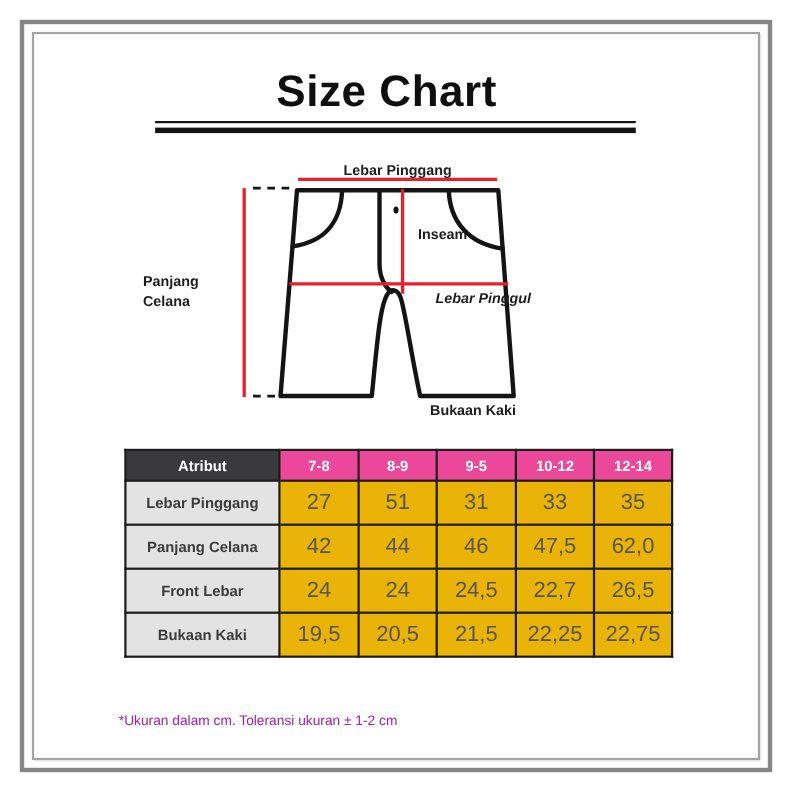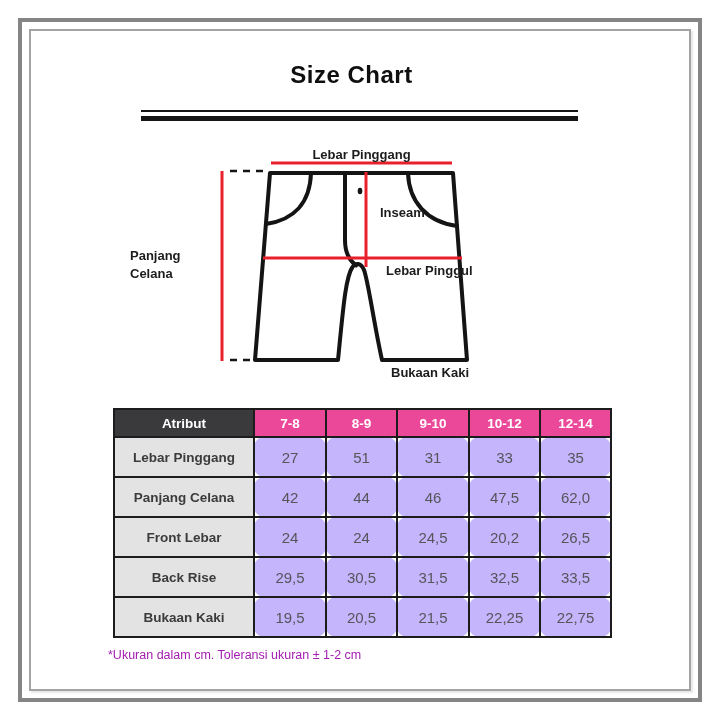--- a/index.html
+++ b/index.html
@@ -21,21 +21,21 @@
   .frame-inner {
     position: absolute; left: 29px; top: 29px; right: 29px; bottom: 29px;
     border: 2px solid #a3a3a3;
     box-shadow: 2px 2px 2px rgba(0,0,0,0.10);
   }
   
   .page-title {
     position: absolute; left: 0; right: 17px; top: 63px;
     margin: 0;
     text-align: center;
-    font-size: 24px; line-height: 1;
+    font-size: 40px; line-height: 1;
     font-weight: 700;
     color: #0f0f0f;
     letter-spacing: 0.5px;
   }
   .title-divider {
     position: absolute; left: 141px; top: 110px; width: 437px;
   }
   .rule-thin  { height: 2px; background: #141414; }
   .rule-thick { height: 5px; margin-top: 4px; background: #141414; }
 
@@ -45,21 +45,21 @@
   }
   .diagram svg { position: absolute; left: 0; top: 0; overflow: visible; }
   .diag-label {
     position: absolute;
     font-size: 13px; font-weight: 700; color: #1c1c1c;
     line-height: 1.1;
     white-space: nowrap;
   }
   .lbl-waist   { left: 130px; top: 0px;  width: 183px; text-align: center; }
   .lbl-inseam  { left: 240px; top: 58px; }
-  .lbl-hip     { left: 246px; top: 116px; }
+  .lbl-hip     { left: 256px; top: 116px; font-style: italic; }
   .lbl-leg     { left: 251px; top: 218px; }
   .lbl-length  { left: -10px; top: 99px; width: 84px; text-align: left;
                  white-space: pre-line; line-height: 1.35; }
 
   
   .size-table {
     position: absolute; left: 113px; top: 408px; width: 497px;
     border-collapse: collapse;
     table-layout: fixed;
   }
@@ -71,22 +71,22 @@
   }
   .size-table thead th { height: 26px; font-size: 13.5px; font-weight: 700; color: #ffffff; }
   .th-attr { background: #3a3a3c; }
   .th-size { background: #ec4899; }
   .size-table tbody td { height: 38px; }
   .td-rowlabel {
     background: #e3e3e3;
     font-weight: 700; font-size: 13.5px; color: #3b3b3d;
   }
   .td-value {
-    background: #c4b5fd;
-    font-weight: 400; font-size: 15px; color: #55555a; border-radius: 10px;
+    background: #eab308;
+    font-weight: 400; font-size: 20px; color: #55555a;
   }
 
   
   .footnote {
     position: absolute; left: 108px; top: 648px;
     font-size: 12.5px; color: #a21caf;
   }
 </style>
 </head>
 <body>
@@ -141,21 +141,21 @@
       <col style="width:71px">
       <col style="width:72px">
     <col style="width:71px">
       <col style="width:71px">
   </colgroup>
   <thead>
     <tr>
       <th class="th-attr">Atribut</th>
       <th class="th-size">7-8</th>
       <th class="th-size">8-9</th>
-      <th class="th-size">9-10</th>
+      <th class="th-size">9-5</th>
       <th class="th-size">10-12</th>
       <th class="th-size">12-14</th>
     </tr>
   </thead>
   <tbody>
     <tr>
       <td class="td-rowlabel">Lebar Pinggang</td>
       <td class="td-value">27</td>
       <td class="td-value">51</td>
       <td class="td-value">31</td>
@@ -168,30 +168,22 @@
       <td class="td-value">44</td>
       <td class="td-value">46</td>
       <td class="td-value">47,5</td>
       <td class="td-value">62,0</td>
     </tr>
     <tr>
       <td class="td-rowlabel">Front Lebar</td>
       <td class="td-value">24</td>
       <td class="td-value">24</td>
       <td class="td-value">24,5</td>
-      <td class="td-value">20,2</td>
+      <td class="td-value">22,7</td>
       <td class="td-value">26,5</td>
-    </tr>
-    <tr>
-      <td class="td-rowlabel">Back Rise</td>
-      <td class="td-value">29,5</td>
-      <td class="td-value">30,5</td>
-      <td class="td-value">31,5</td>
-      <td class="td-value">32,5</td>
-      <td class="td-value">33,5</td>
     </tr>
     <tr>
       <td class="td-rowlabel">Bukaan Kaki</td>
       <td class="td-value">19,5</td>
       <td class="td-value">20,5</td>
       <td class="td-value">21,5</td>
       <td class="td-value">22,25</td>
       <td class="td-value">22,75</td>
     </tr>
   </tbody>

